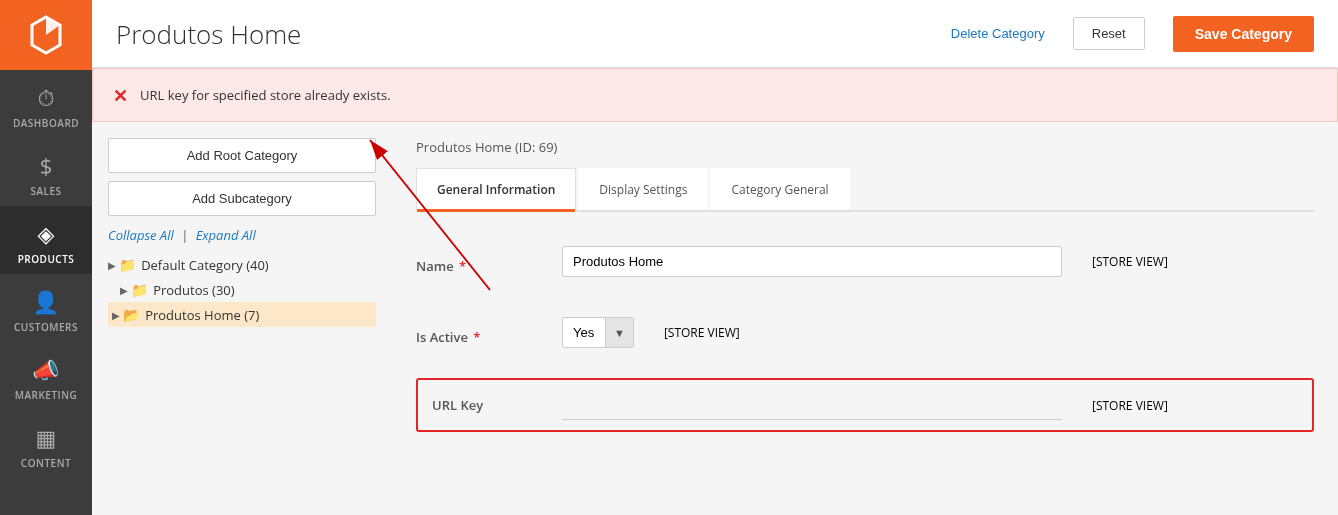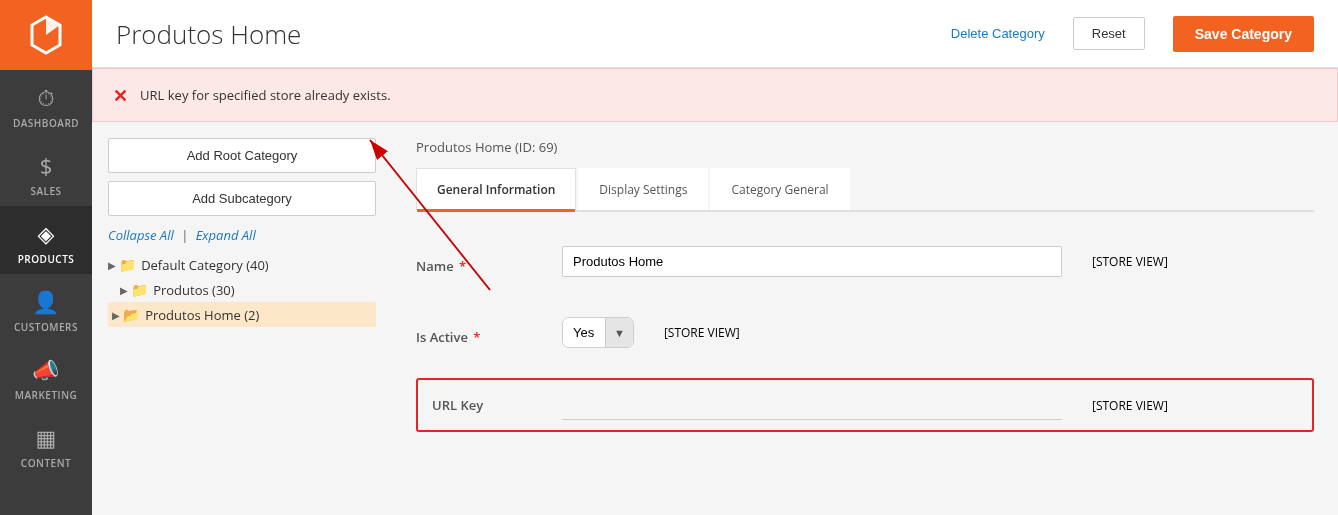--- a/index.html
+++ b/index.html
@@ -247,21 +247,21 @@
       padding: 7px 10px;
       font-size: 13px;
       width: 500px;
       border-radius: 2px;
       background: #fff;
     }
     .form-select-wrap {
       display: flex;
       align-items: center;
       border: 1px solid #ccc;
-      border-radius: 7px;
+      border-radius: 2px;
       background: #fff;
       overflow: hidden;
     }
     .form-select {
       border: none;
       padding: 7px 10px;
       font-size: 13px;
       background: #fff;
       outline: none;
       appearance: none;
@@ -387,21 +387,21 @@
           <span>Default Category (40)</span>
         </div>
         <div class="tree-node indent1">
           <span class="tree-expand">▶</span>
           <span class="tree-icon">📁</span>
           <span>Produtos (30)</span>
         </div>
         <div class="tree-node indent2 selected">
           <span class="tree-expand">▶</span>
           <span class="tree-icon">📂</span>
-          <span>Produtos Home (2)</span>
+          <span>Produtos Home (7)</span>
         </div>
       </div>
 
       <div class="right-panel">
         <div class="category-id-label">Produtos Home (ID: 69)</div>
 
         <div class="tabs">
           <div class="tab active">
             <span>General Information</span>
           </div>

